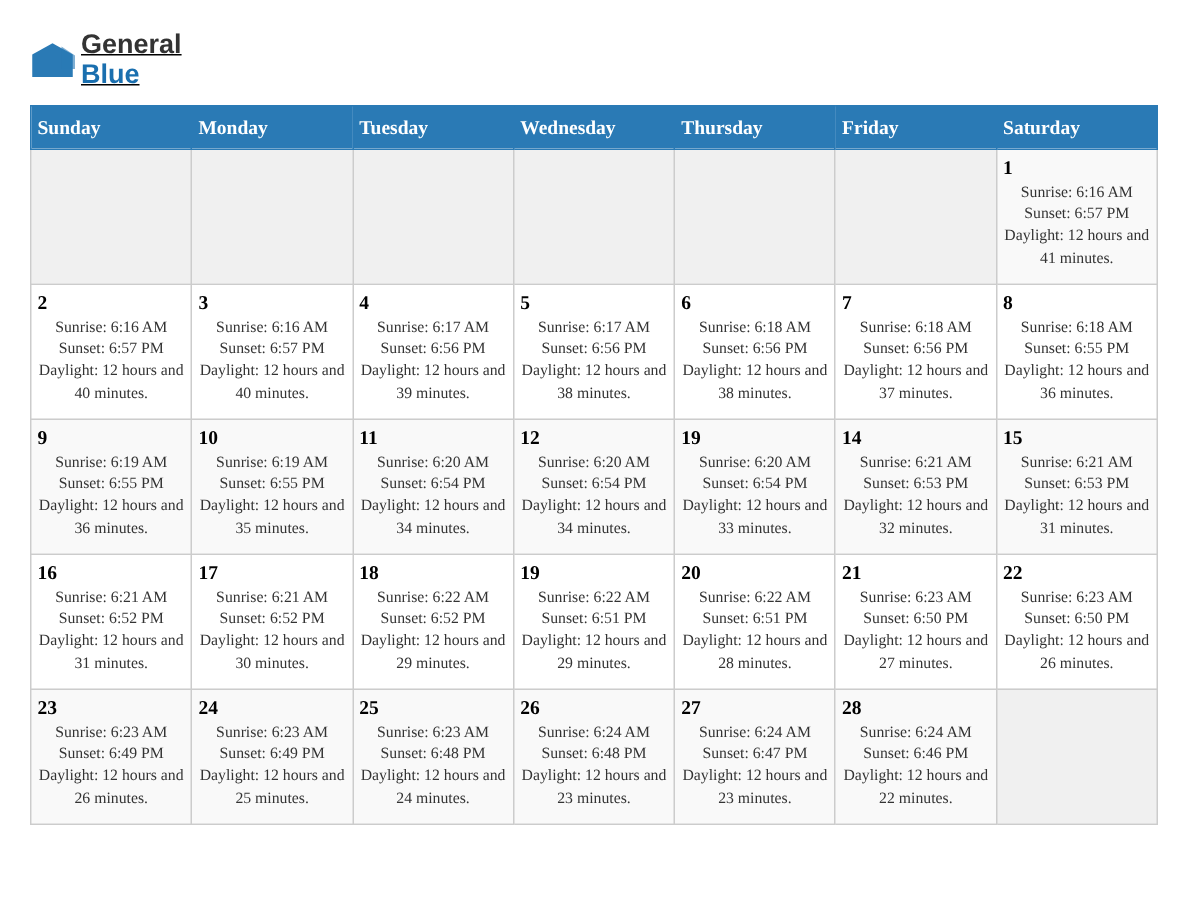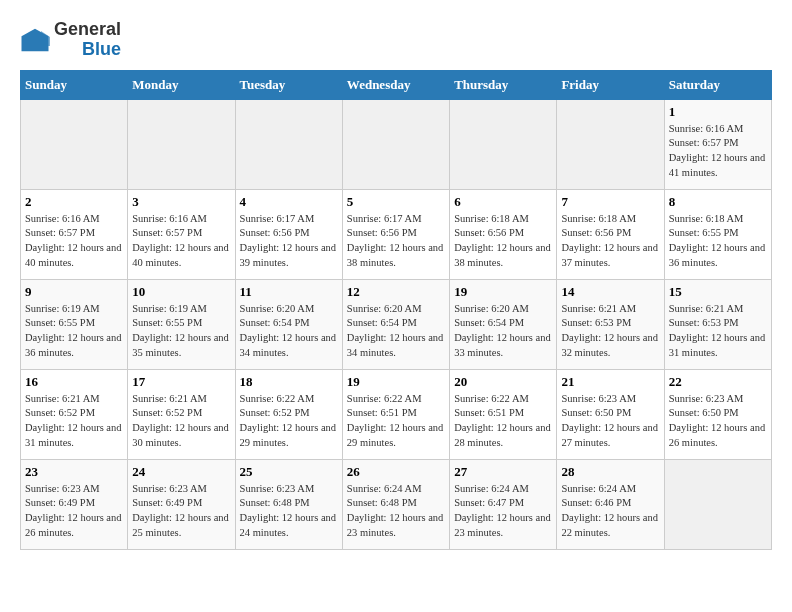--- a/index.html
+++ b/index.html
@@ -8,34 +8,35 @@
       background: #fff;
       width: 792px;
       min-height: 612px;
       padding: 20px;
     }
     .header-area {
       display: flex;
       justify-content: space-between;
       align-items: flex-start;
       margin-bottom: 10px;
+      text-decoration: underline;
     }
     .logo {
       display: flex;
       align-items: center;
     }
     .logo-text {
       display: flex;
       flex-direction: column;
       font-size: 18px;
       font-weight: bold;
       line-height: 1.1;
     }
     .logo-general { color: #333; }
-    .logo-blue { color: #1a6faf; text-align: right; }
+    .logo-blue { color: #1a6faf; }
     .logo-icon {
       width: 30px;
       height: 30px;
       margin-right: 4px;
     }
     .title-area {
       text-align: right;
     }
     .month-title {
       font-size: 36px;
@@ -79,20 +80,21 @@
     .day-number {
       font-weight: bold;
       font-size: 13px;
       margin-bottom: 2px;
       display: block;
     }
     .day-info {
       font-size: 10.5px;
       color: #333;
       line-height: 1.4;
+      text-align: center;
     }
     .empty-cell {
       background: #f0f0f0 !important;
     }
   </style>
 </head>
 <body>
 
 <div class="header-area">
   <div class="logo">

